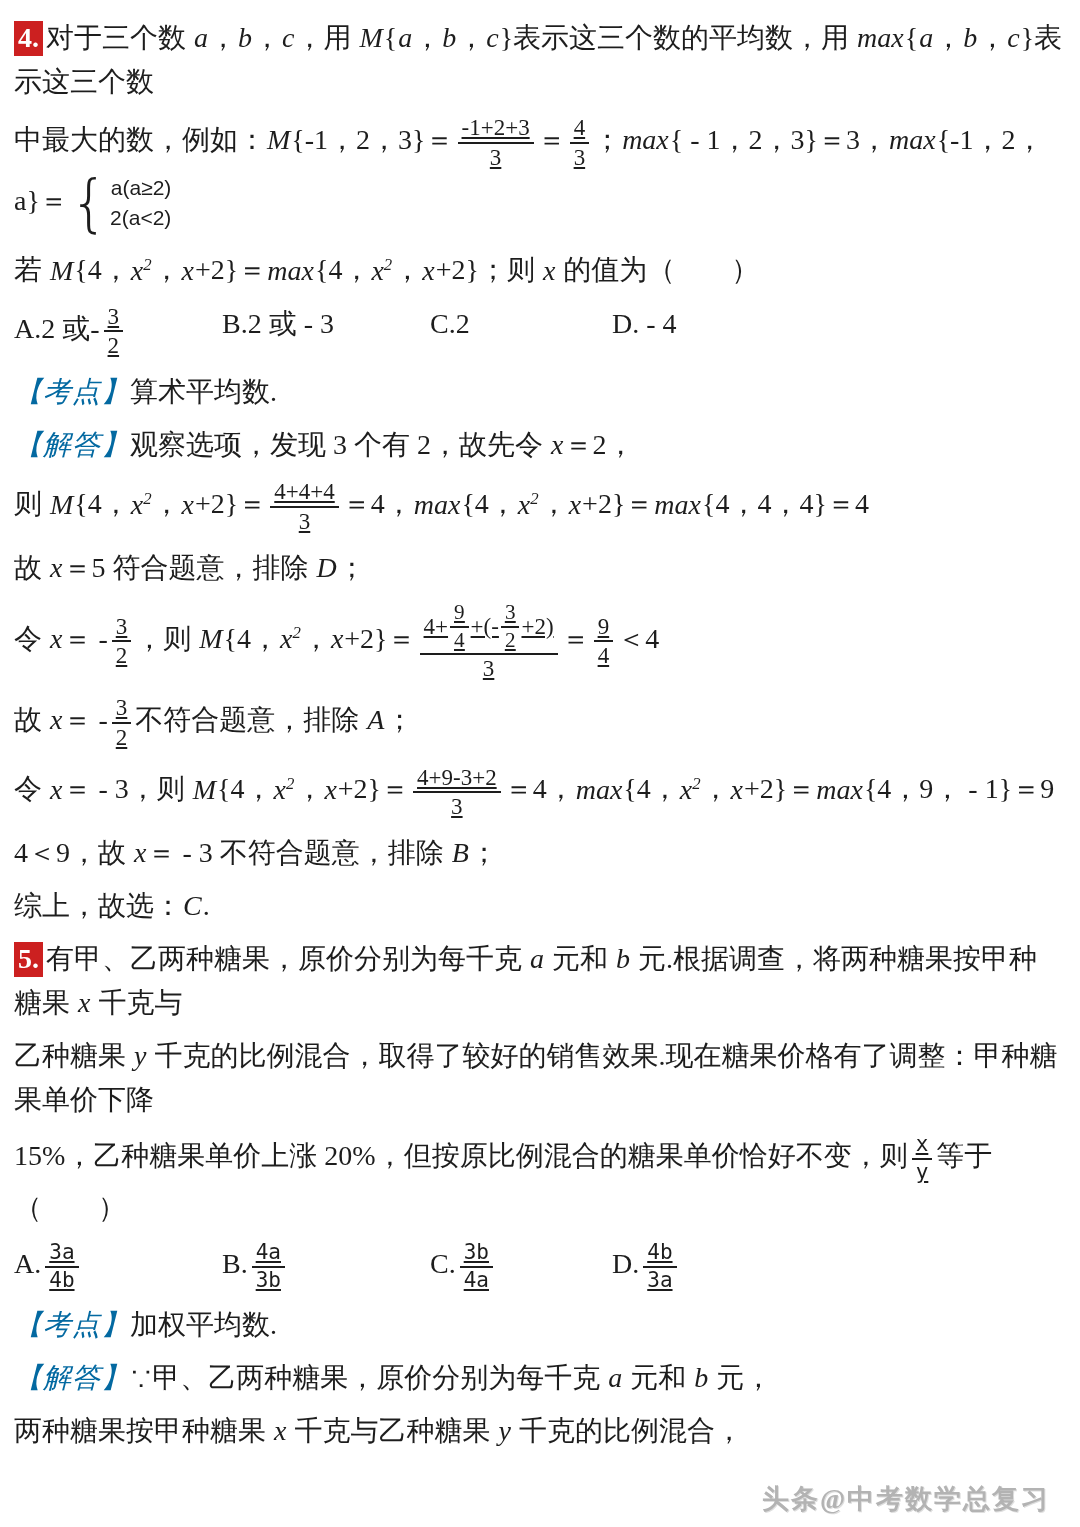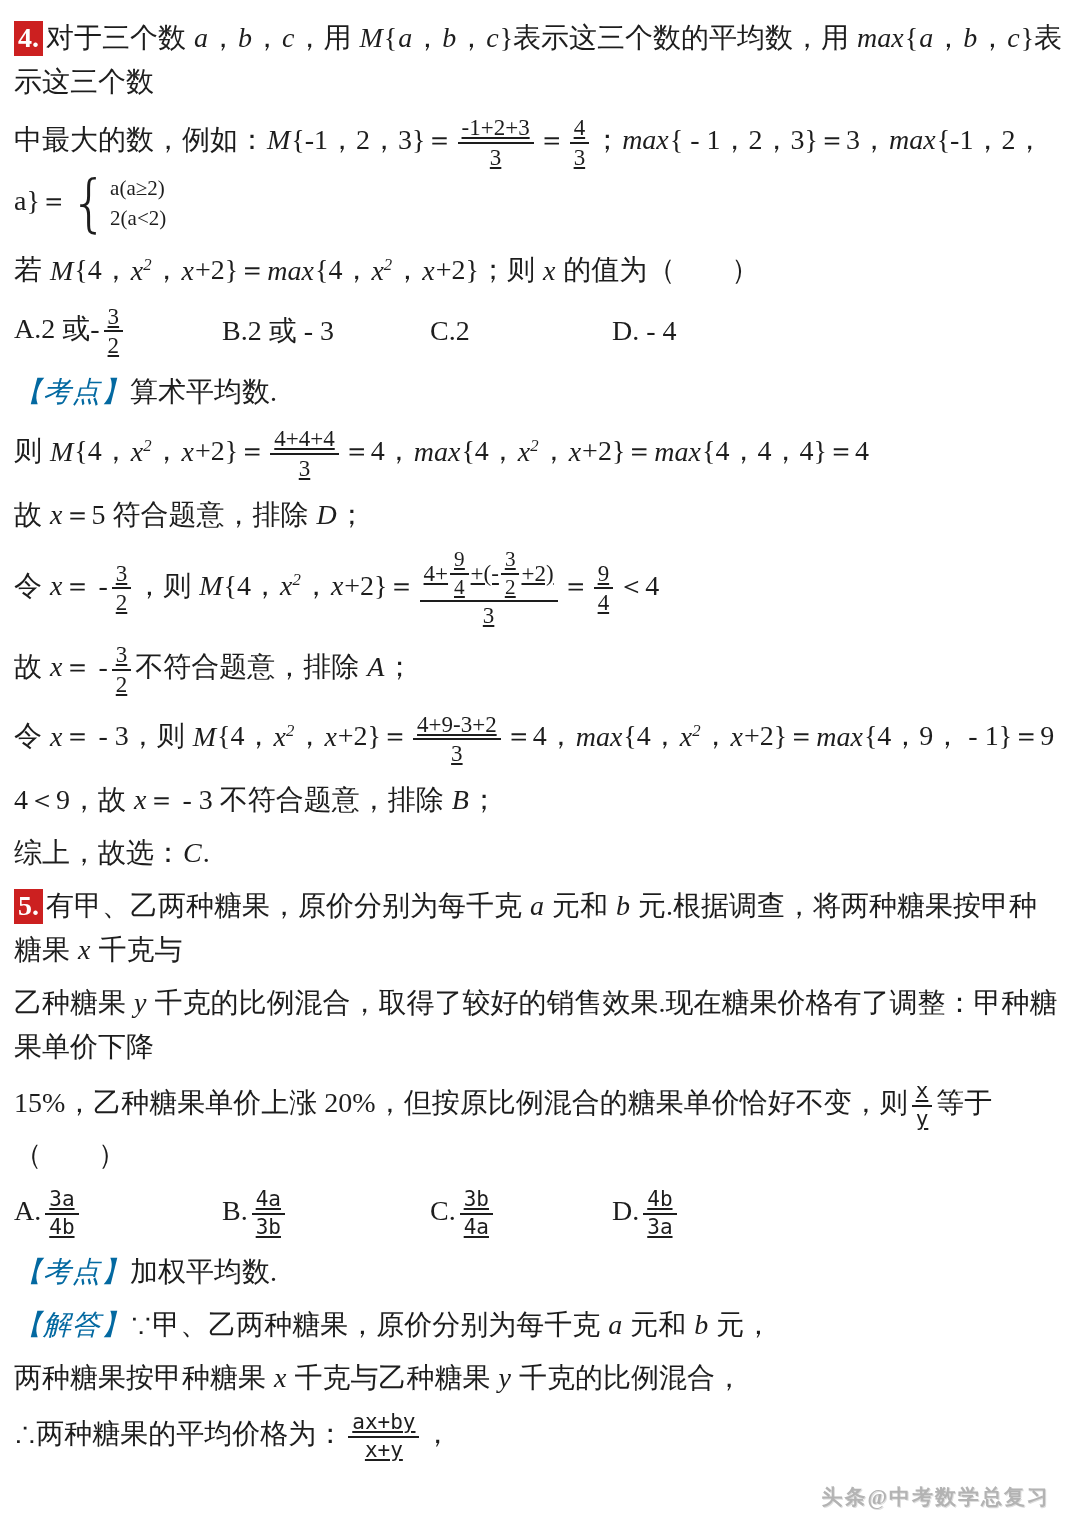--- a/index.html
+++ b/index.html
@@ -28,29 +28,29 @@
   .frac .den{display:block;padding-top:1px;}
   .frac.mono{font-family:"DejaVu Sans Mono","Liberation Mono",monospace;font-size:21px;}
   .frac.big .num,.frac.big .den{display:flex;align-items:center;justify-content:center;}
   .frac .frac{font-size:0.92em;margin:0 2px;}
   .cases{display:inline-flex;align-items:center;vertical-align:middle;margin-left:2px;}
   .cases .brace{
     font-family:"DejaVu Sans",sans-serif;font-size:60px;font-weight:200;
     line-height:0.95;transform:scaleY(1.05);margin-right:2px;
   }
   .cases .rows{display:inline-flex;flex-direction:column;
-    font-family:Liberation Serif, serif;font-size:21px;line-height:1.45;}
-  .options{display:flex;align-items:center;}
+    font-family:Liberation Sans, sans-serif;font-size:21px;line-height:1.45;text-align:right;}
+  .options{display:flex;align-items:flex-start;}
   .opt1{width:208px;}
   .opt2{width:192px;}
   .opt3{width:182px;margin-left:16px;}
   .opt4{flex:1;}
   .footer{
-    position:absolute;right:30px;bottom:16px;
-    color:#b3b3b3;font-weight:bold;font-size:21px;letter-spacing:2px;
+    position:absolute;right:30px;bottom:10px;
+    color:#b3b3b3;font-weight:bold;font-size:27px;letter-spacing:2px;
     text-shadow:1px 1px 0 #dedede;
   }
 </style>
 </head>
 <body>
 
 <main class="doc">
   <section id="mount-problem-4">
       <div class="line"><span class="badge">4.</span><span class="run">对于三个数 </span><span class="mvar">a</span><span class="run">，</span><span class="mvar">b</span><span class="run">，</span><span class="mvar">c</span><span class="run">，用 </span><span class="mvar">M</span><span class="run">{</span><span class="mvar">a</span><span class="run">，</span><span class="mvar">b</span><span class="run">，</span><span class="mvar">c</span><span class="run">}表示这三个数的平均数，用 </span><span class="mvar">max</span><span class="run">{</span><span class="mvar">a</span><span class="run">，</span><span class="mvar">b</span><span class="run">，</span><span class="mvar">c</span><span class="run">}表示这三个数</span></div>
       <div class="line"><span class="run">中最大的数，例如：</span><span class="mvar">M</span><span class="run">{-1，2，3}＝</span><span class="frac"><span class="num">-1+2+3</span><span class="den">3</span></span><span class="run">＝</span><span class="frac"><span class="num">4</span><span class="den">3</span></span><span class="run">；</span><span class="mvar">max</span><span class="run">{ - 1，2，3}＝3，</span><span class="mvar">max</span><span class="run">{-1，2，a}＝</span><span class="cases">
@@ -61,20 +61,21 @@
           </span>
         </span></div>
       <div class="line"><span class="run">若 </span><span class="mvar">M</span><span class="run">{4，</span><span class="mvar">x<sup>2</sup></span><span class="run">，</span><span class="mvar">x</span><span class="run">+2}＝</span><span class="mvar">max</span><span class="run">{4，</span><span class="mvar">x<sup>2</sup></span><span class="run">，</span><span class="mvar">x</span><span class="run">+2}；则 </span><span class="mvar">x</span><span class="run"> 的值为（　　）</span></div>
       <div class="line options">
         <div class="opt opt1"><span class="run">A.2 或</span><span class="run">-</span><span class="frac"><span class="num">3</span><span class="den">2</span></span></div>
         <div class="opt opt2"><span class="run">B.2 或 - 3</span></div>
         <div class="opt opt3"><span class="run">C.2</span></div>
         <div class="opt opt4"><span class="run">D. - 4</span></div>
       </div>
       <div class="line"><span class="label">【考点】</span><span class="run">算术平均数.</span></div>
+      <div class="line"><span class="label">【解答】</span><span class="run">观察选项，发现 3 个有 2，故先令 </span><span class="mvar">x</span><span class="run">＝2，</span></div>
       <div class="line"><span class="run">则 </span><span class="mvar">M</span><span class="run">{4，</span><span class="mvar">x<sup>2</sup></span><span class="run">，</span><span class="mvar">x</span><span class="run">+2}＝</span><span class="frac"><span class="num">4+4+4</span><span class="den">3</span></span><span class="run">＝4，</span><span class="mvar">max</span><span class="run">{4，</span><span class="mvar">x<sup>2</sup></span><span class="run">，</span><span class="mvar">x</span><span class="run">+2}＝</span><span class="mvar">max</span><span class="run">{4，4，4}＝4</span></div>
       <div class="line"><span class="run">故 </span><span class="mvar">x</span><span class="run">＝5 符合题意，排除 </span><span class="mvar">D</span><span class="run">；</span></div>
       <div class="line"><span class="run">令 </span><span class="mvar">x</span><span class="run">＝ -</span><span class="frac"><span class="num">3</span><span class="den">2</span></span><span class="run">，则 </span><span class="mvar">M</span><span class="run">{4，</span><span class="mvar">x<sup>2</sup></span><span class="run">，</span><span class="mvar">x</span><span class="run">+2}＝</span><span class="frac big"><span class="num">
             <span class="run">4+</span>
             <span class="frac">
               <span class="num">9</span>
               <span class="den">4</span>
             </span>
             <span class="run">+(-</span>
             <span class="frac">
@@ -96,18 +97,17 @@
       <div class="line"><span class="run">15%，乙种糖果单价上涨 20%，但按原比例混合的糖果单价恰好不变，则</span><span class="frac mono"><span class="num">x</span><span class="den">y</span></span><span class="run">等于（　　）</span></div>
       <div class="line options">
         <div class="opt opt1"><span class="run">A.</span><span class="frac mono"><span class="num">3a</span><span class="den">4b</span></span></div>
         <div class="opt opt2"><span class="run">B.</span><span class="frac mono"><span class="num">4a</span><span class="den">3b</span></span></div>
         <div class="opt opt3"><span class="run">C.</span><span class="frac mono"><span class="num">3b</span><span class="den">4a</span></span></div>
         <div class="opt opt4"><span class="run">D.</span><span class="frac mono"><span class="num">4b</span><span class="den">3a</span></span></div>
       </div>
       <div class="line"><span class="label">【考点】</span><span class="run">加权平均数.</span></div>
       <div class="line"><span class="label">【解答】</span><span class="run">∵甲、乙两种糖果，原价分别为每千克 </span><span class="mvar">a</span><span class="run"> 元和 </span><span class="mvar">b</span><span class="run"> 元，</span></div>
       <div class="line"><span class="run">两种糖果按甲种糖果 </span><span class="mvar">x</span><span class="run"> 千克与乙种糖果 </span><span class="mvar">y</span><span class="run"> 千克的比例混合，</span></div>
-      <div class="line"><span class="run">∴两种糖果的平均价格为：</span><span class="frac mono"><span class="num">ax+by</span><span class="den">x+y</span></span><span class="run">，</span></div>
       <div class="line"></div>
     </section>
 </main>
 
 <div class="footer">头条@中考数学总复习</div>
 
 </body></html>

